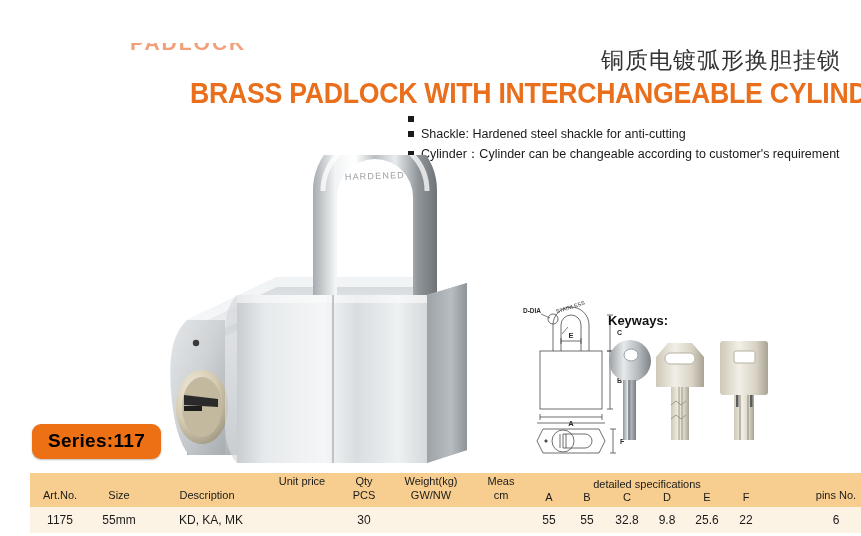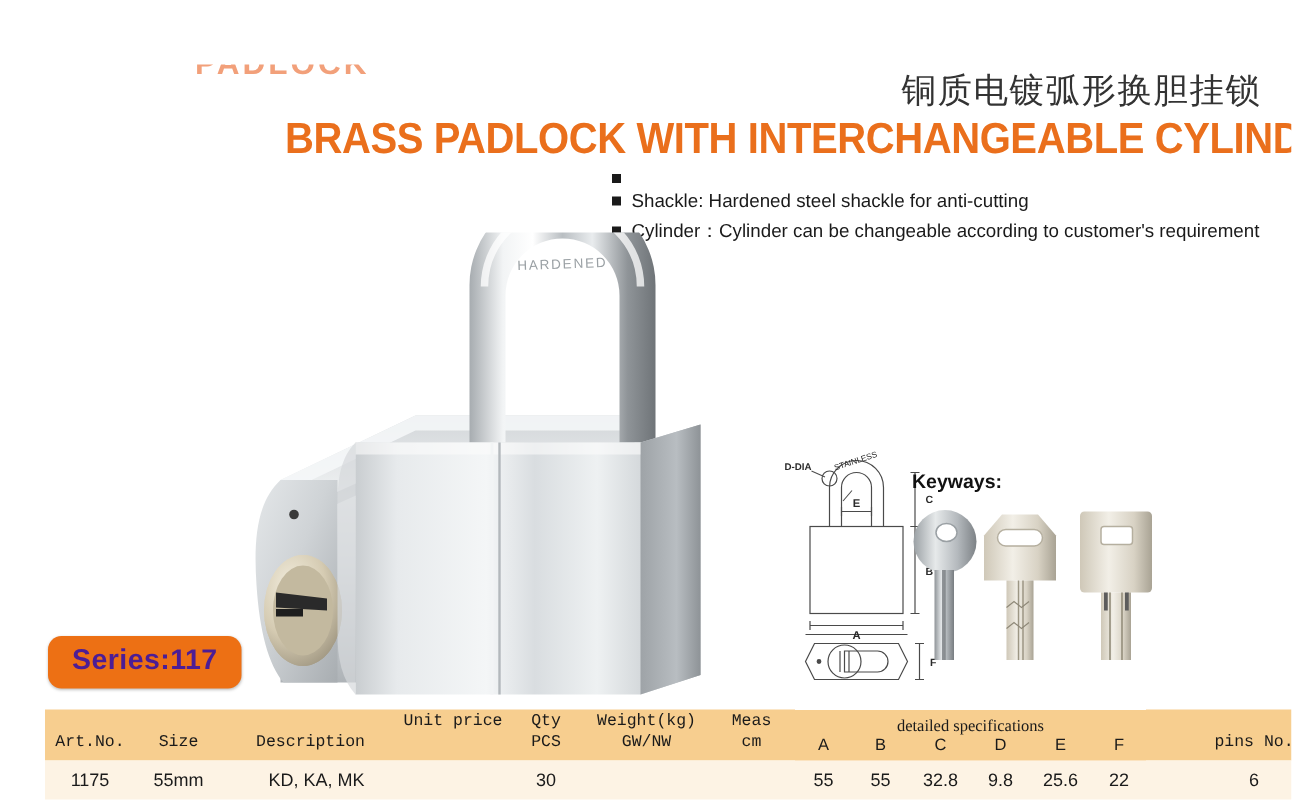--- a/index.html
+++ b/index.html
@@ -81,21 +81,21 @@
     margin-top: 5px;
     flex: none;
   }
 
   
   .series-badge {
     position: absolute;
     left: 32px;
     top: 381px;
     background: #ED7014;
-    color: #4c1d95;
+    color: #000000;
     font-size: 19px;
     font-weight: bold;
     padding: 6px 16px 7px 16px;
     border-radius: 9px;
     letter-spacing: 0.3px;
     box-shadow: 0 1px 2px rgba(0,0,0,0.25);
   }
 
   
   .photo {
@@ -165,21 +165,20 @@
     padding: 0;
     font-size: 12px;
   }
   .hdr-stack {
     display: flex;
     flex-direction: column;
     justify-content: flex-end;
     height: 100%;
     padding-bottom: 4px;
     box-sizing: border-box;
-    font-family: Liberation Mono, monospace;
   }
   .hdr-top { height: 14px; }
   .hdr-bottom { height: 14px; }
   .detailed-span {
     position: absolute;
     left: 0;
     top: 0;
     width: 100%;
     text-align: center;
     font-size: 11px;
@@ -438,21 +437,21 @@
           </div>
         </td>
         <td>
           <div class="hdr-stack">
             <div class="hdr-top">Meas</div>
             <div class="hdr-bottom">cm</div>
           </div>
         </td>
         <td class="spec-group-cell" colspan="6">
           <div style="position:relative;height:34px;">
-            <div class="detailed-span" style="top:4px;font-family:Liberation Serif, serif;">detailed specifications</div>
+            <div class="detailed-span" style="top:4px;">detailed specifications</div>
             <div style="position:absolute;bottom:4px;left:0;width:100%;display:flex;">
               <span style="width:38px;text-align:center">A</span>
               <span style="width:38px;text-align:center">B</span>
               <span style="width:42px;text-align:center">C</span>
               <span style="width:38px;text-align:center">D</span>
               <span style="width:42px;text-align:center">E</span>
               <span style="width:36px;text-align:center">F</span>
             </div>
           </div>
         </td>

